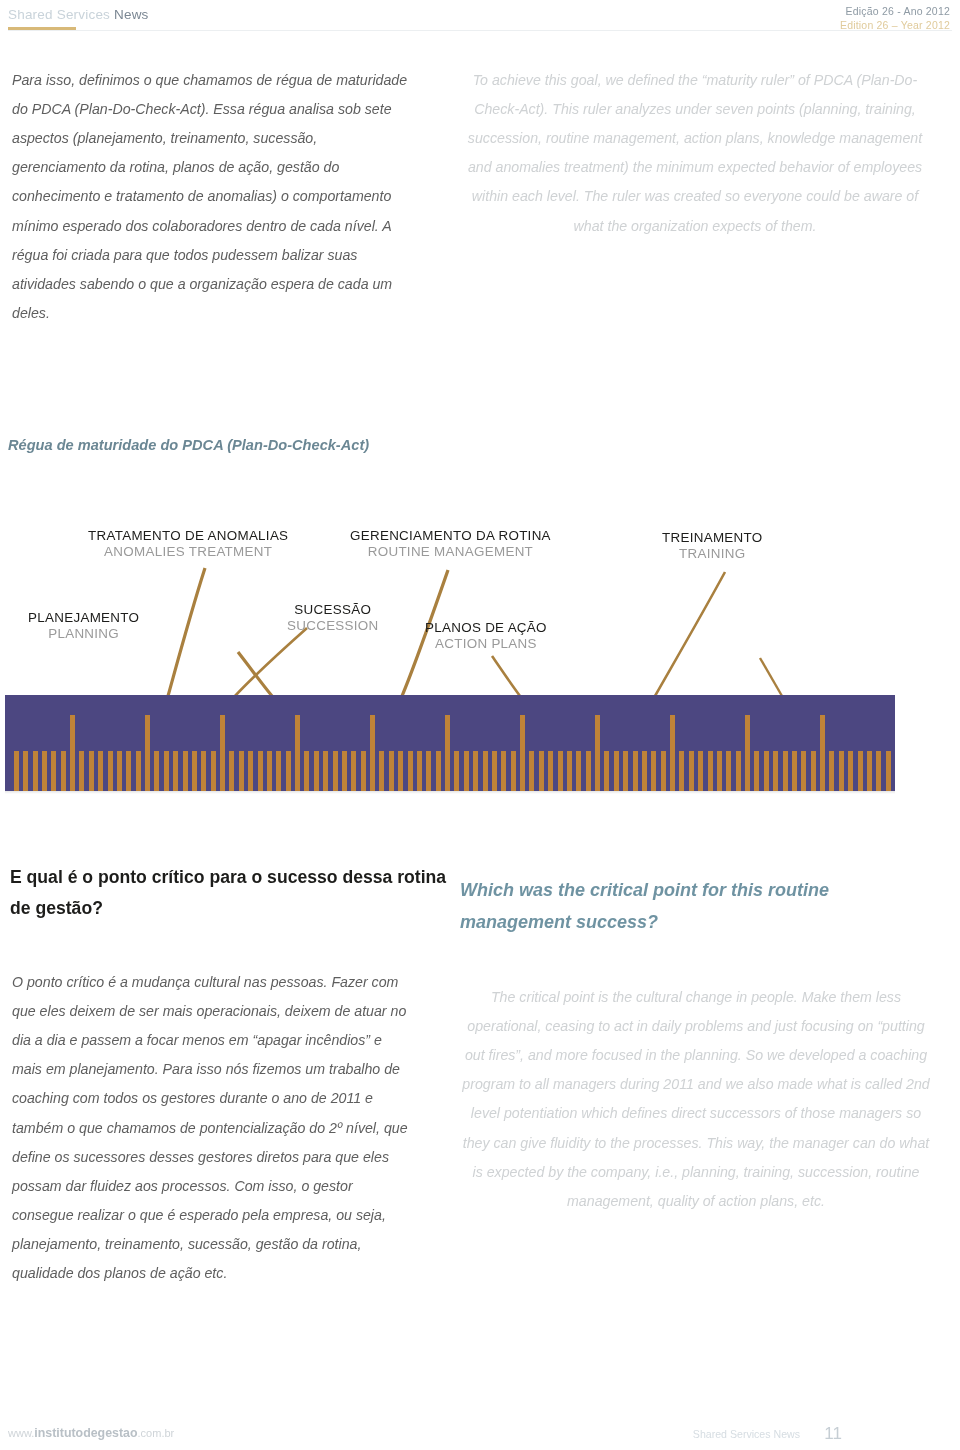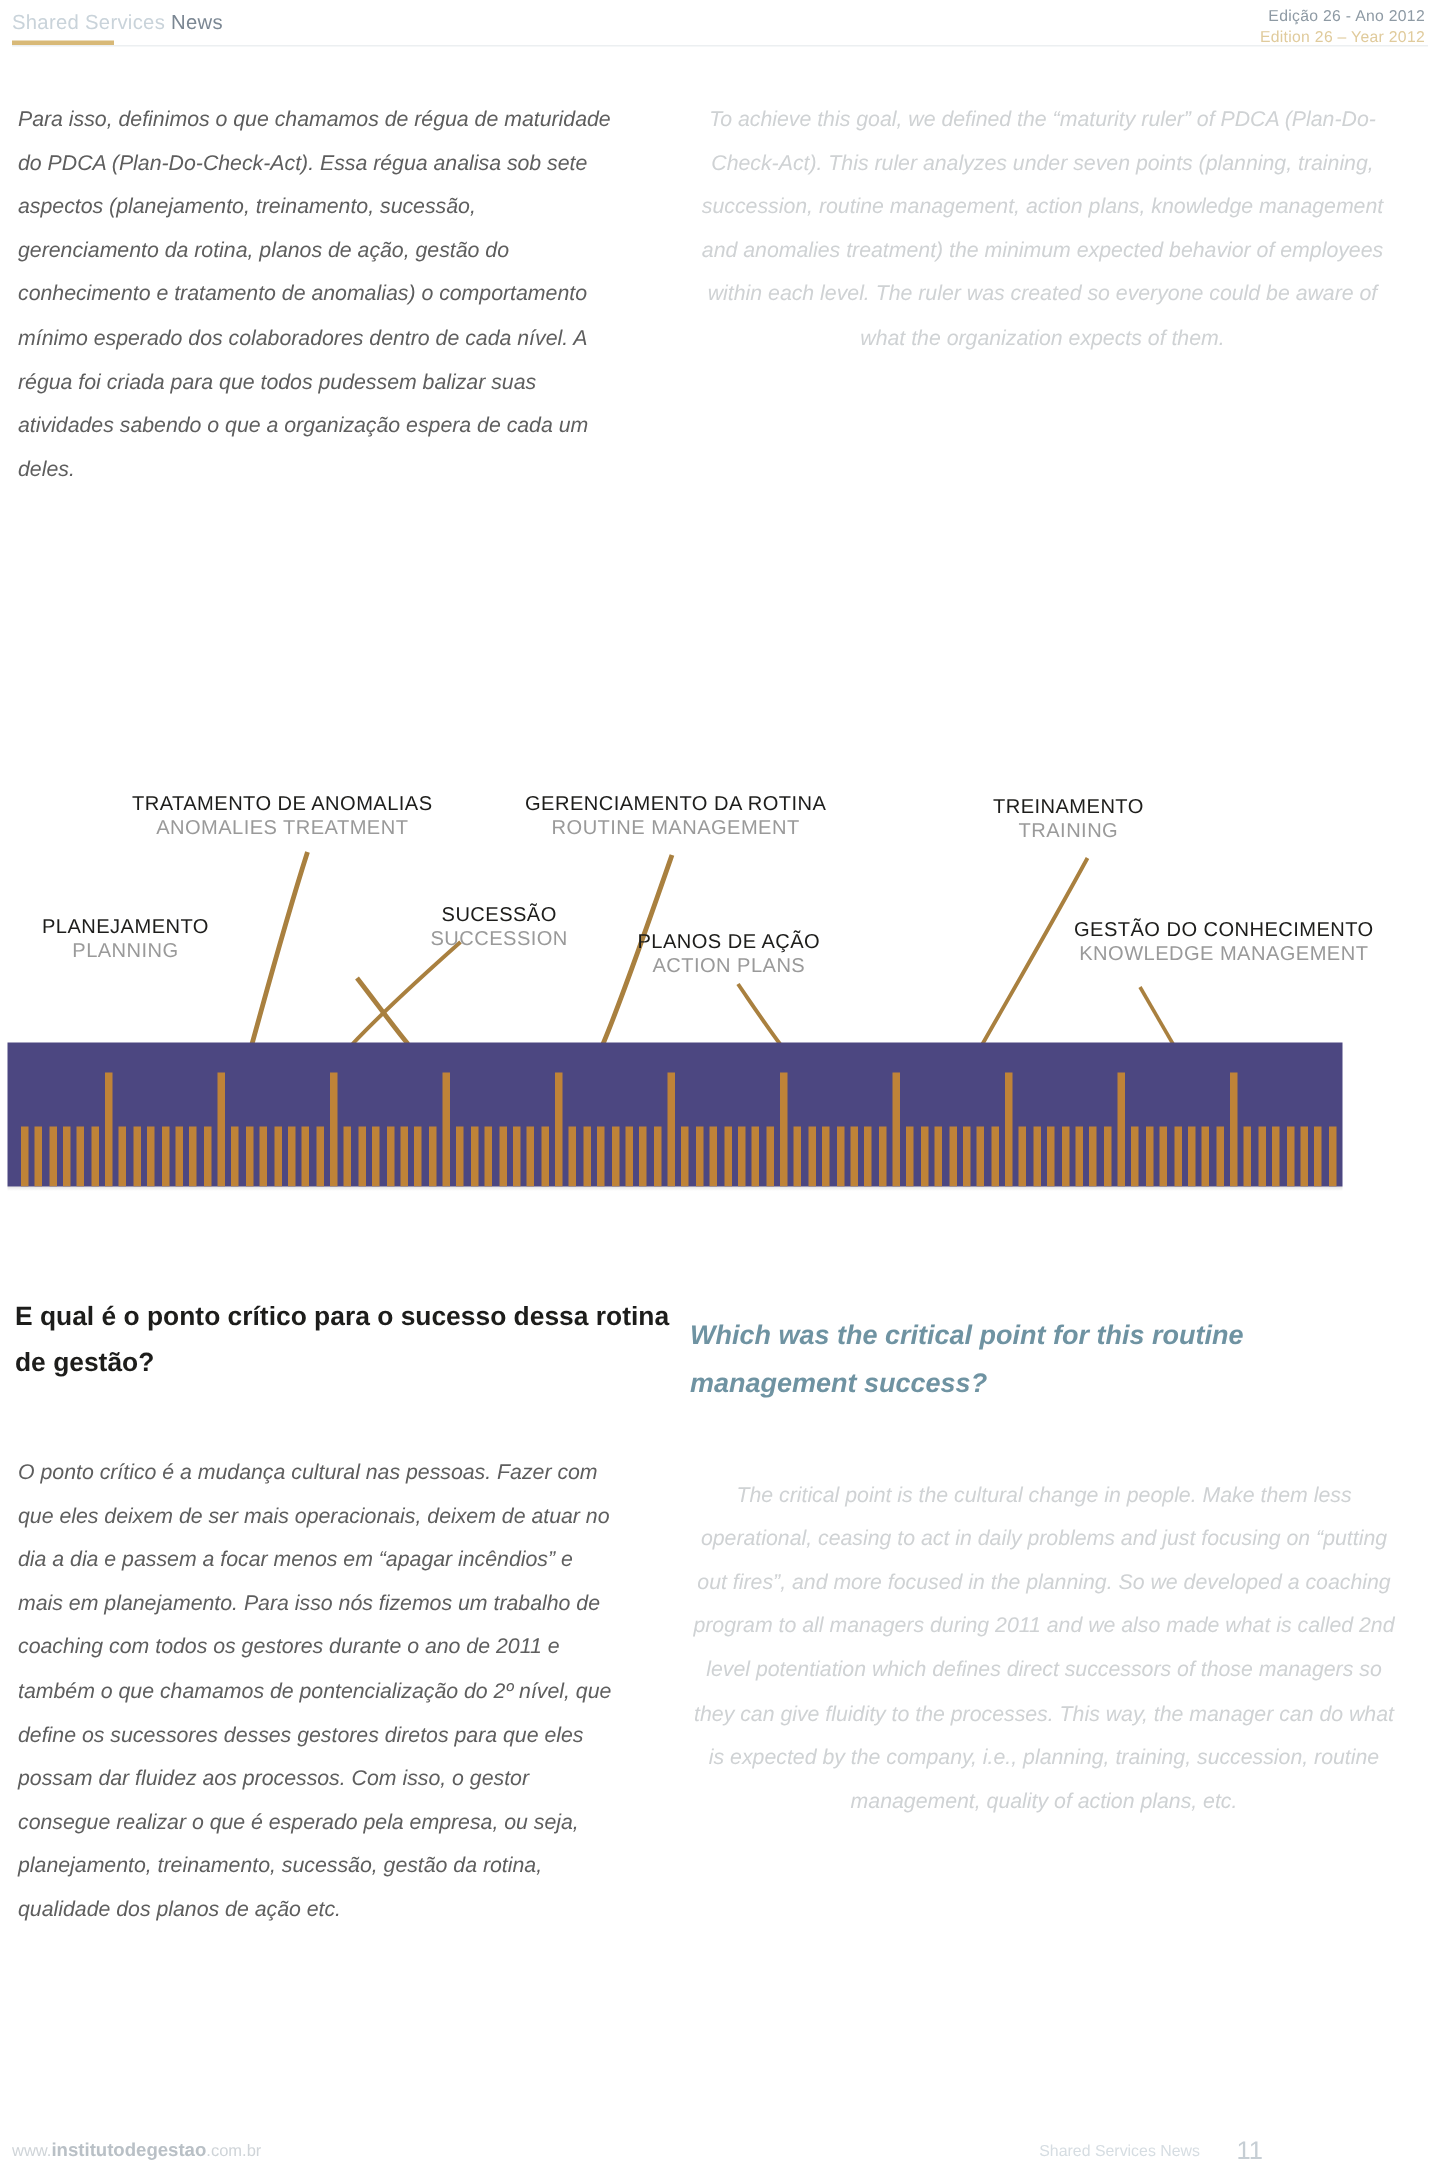--- a/index.html
+++ b/index.html
@@ -235,20 +235,21 @@
     <span class="e-pt">Edição 26 - Ano 2012</span>
     <span class="e-en">Edition 26 – Year 2012</span>
   </div>
   <div id="header-line"></div>
 </div>
 
 <div id="intro-pt" class="col-left body-pt">Para isso, definimos o que chamamos de régua de maturidade do PDCA (Plan-Do-Check-Act). Essa régua analisa sob sete aspectos (planejamento, treinamento, sucessão, gerenciamento da rotina, planos de ação, gestão do conhecimento e tratamento de anomalias) o comportamento mínimo esperado dos colaboradores dentro de cada nível. A régua foi criada para que todos pudessem balizar suas atividades sabendo o que a organização espera de cada um deles.</div>
 <div id="intro-en" class="col-right body-en">To achieve this goal, we defined the “maturity ruler” of PDCA (Plan-Do-Check-Act). This ruler analyzes under seven points (planning, training, succession, routine management, action plans, knowledge management and anomalies treatment) the minimum expected behavior of employees within each level. The ruler was created so everyone could be aware of what the organization expects of them.</div>
 
 <div id="fig-title">
+  <span class="ft-pt">Régua de maturidade do PDCA (Plan-Do-Check-Act)</span>
 </div>
 
 <div id="diagram">
 
   <svg id="leaders" viewBox="0 0 960 300">
     <path d="M 205 48 C 190 95 178 140 168 176" stroke="#a9803f" stroke-width="3.2" fill="none"></path>
     <path d="M 238 132 C 252 150 262 164 272 176" stroke="#a9803f" stroke-width="3.2" fill="none"></path>
     <path d="M 307 108 C 280 132 252 158 235 176" stroke="#a9803f" stroke-width="2.6" fill="none"></path>
     <path d="M 448 50 C 432 96 415 145 402 176" stroke="#a9803f" stroke-width="3.2" fill="none"></path>
     <path d="M 492 136 C 503 152 511 164 520 176" stroke="#a9803f" stroke-width="2.6" fill="none"></path>
@@ -272,24 +273,20 @@
     <span class="l-pt">PLANEJAMENTO</span>
     <span class="l-en">PLANNING</span>
   </div>
   <div class="dlabel" id="lab-sucessao">
     <span class="l-pt">SUCESSÃO</span>
     <span class="l-en">SUCCESSION</span>
   </div>
   <div class="dlabel" id="lab-planos">
     <span class="l-pt">PLANOS DE AÇÃO</span>
     <span class="l-en">ACTION PLANS</span>
-  </div>
-  <div class="dlabel" id="lab-gestao">
-    <span class="l-pt">GESTÃO DO CONHECIMENTO</span>
-    <span class="l-en">KNOWLEDGE MANAGEMENT</span>
   </div>
 
   <div id="ruler">
       <div class="tick major" style="left: 65px;"></div>
       <div class="tick minor" style="left: 74.375px;"></div>
       <div class="tick minor" style="left: 83.75px;"></div>
       <div class="tick minor" style="left: 93.125px;"></div>
       <div class="tick minor" style="left: 102.5px;"></div>
       <div class="tick minor" style="left: 111.875px;"></div>
       <div class="tick minor" style="left: 121.25px;"></div>

